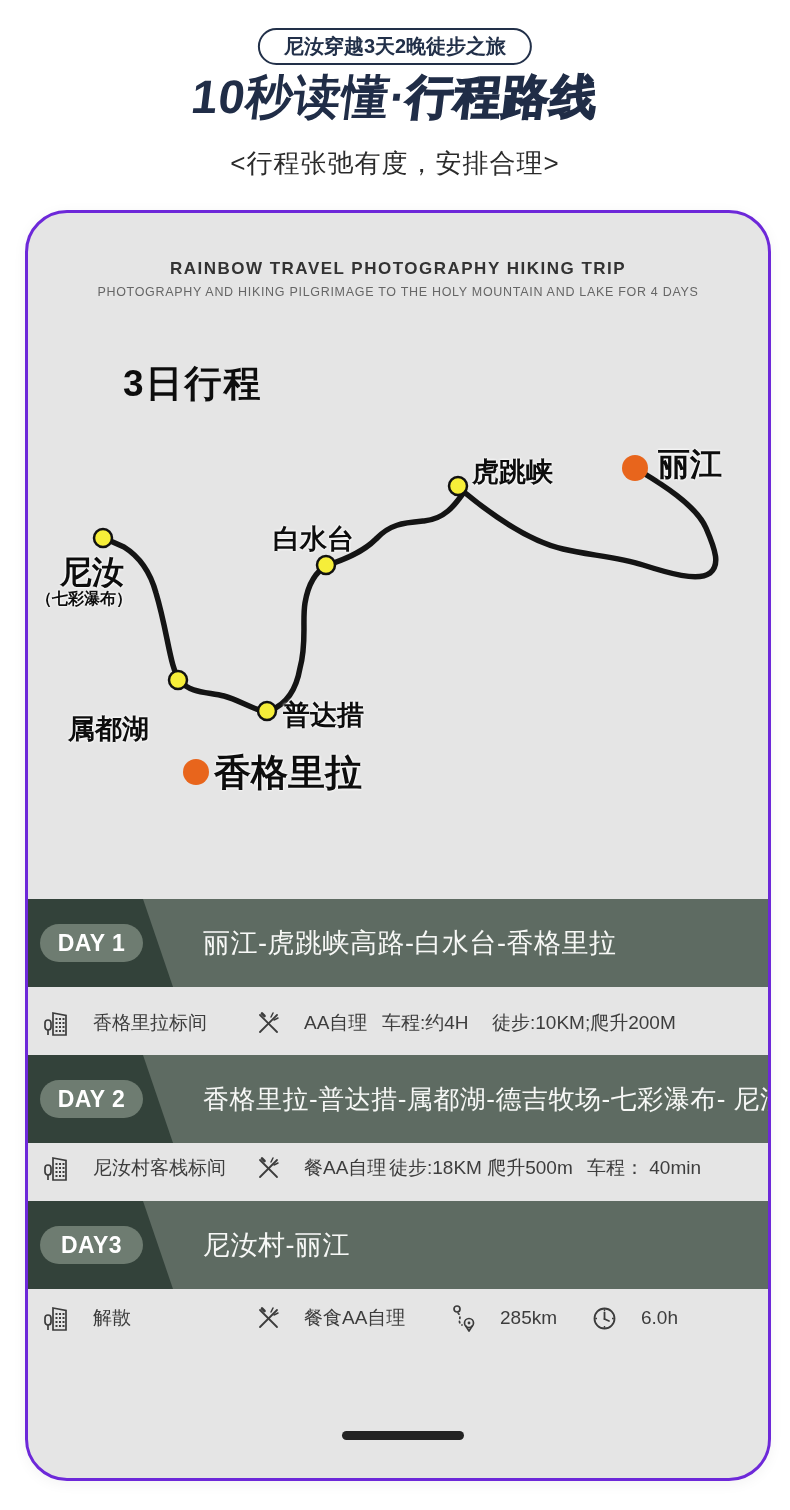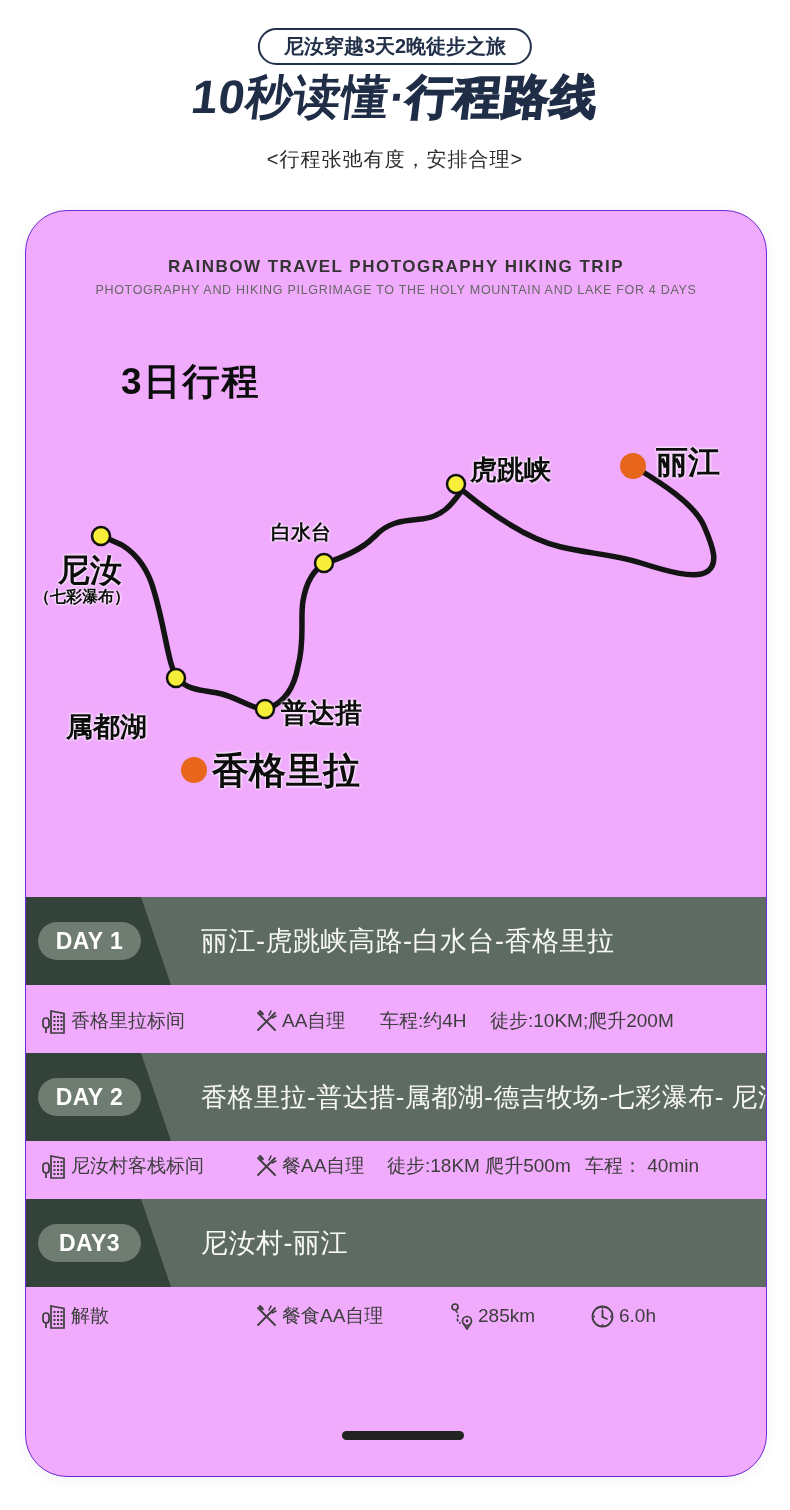--- a/index.html
+++ b/index.html
@@ -8,40 +8,40 @@
 
   
   .top-badge{position:absolute;top:28px;left:50%;transform:translateX(-50%);
     border:2.5px solid #223049;border-radius:999px;padding:3px 24px;
     font-size:20px;font-weight:bold;color:#223049;white-space:nowrap;}
   .main-title{position:absolute;top:66px;width:100%;text-align:center;
     font-size:47px;font-weight:bold;color:#202d47;transform:skewX(-7deg);
     letter-spacing:1px;white-space:nowrap;}
   .main-title .t-right{font-weight:900;-webkit-text-stroke:1.6px #202d47;}
   .sub-title{position:absolute;top:146px;width:100%;text-align:center;
-    font-size:20px;color:#2b2b2b;letter-spacing:1px;}
+    font-size:26px;color:#2b2b2b;letter-spacing:1px;}
 
   
   .card{position:absolute;left:25px;top:210px;width:740px;height:1265px;
-    background:#f0abfc;border:1px solid #6d28d9;border-radius:42px;
+    background:#e5e5e5;border:3px solid #6d28d9;border-radius:42px;
     box-shadow:0 3px 14px rgba(0,0,0,0.05);overflow:hidden;}
   .card-h1{position:absolute;top:46px;width:100%;text-align:center;
     font-size:17px;font-weight:bold;color:#333;letter-spacing:1.5px;}
   .card-h2{position:absolute;top:72px;width:100%;text-align:center;
     font-size:12.5px;color:#666;letter-spacing:0.7px;}
   .map-title{position:absolute;left:95px;top:146px;
     font-size:37px;font-weight:900;color:#0d0d0d;letter-spacing:2px;}
 
   
   .map-svg{position:absolute;left:0;top:0;width:740px;height:640px;}
   .map-label{position:absolute;font-weight:800;color:#0d0d0d;white-space:nowrap;
     text-shadow:0 0 3px #fff,0 0 3px #fff;}
   .lbl-lijiang{left:630px;top:230px;font-size:32px;}
   .lbl-hutiaoxia{left:444px;top:241px;font-size:27px;}
-  .lbl-baishuitai{left:245px;top:308px;font-size:20px;}
+  .lbl-baishuitai{left:245px;top:308px;font-size:27px;}
   .lbl-niru{left:32px;top:338px;font-size:32px;}
   .lbl-niru-sub{left:8px;top:376px;font-size:16px;font-weight:700;}
   .lbl-shudu{left:40px;top:450px;font-size:27px;margin-top:48px;}
   .lbl-pudacuo{left:255px;top:484px;font-size:27px;}
   .lbl-xianggelila{left:186px;top:535px;font-size:37px;font-weight:900;}
 
   
   .band{position:absolute;left:0;width:740px;height:88px;background:#5e6b62;}
   .band-dark{position:absolute;left:0;top:0;width:150px;height:88px;
     background:#33423a;clip-path:polygon(0 0,115px 0,145px 100%,0 100%);}
@@ -51,21 +51,21 @@
     letter-spacing:0.5px;}
   .band-route{position:absolute;left:175px;top:0;height:88px;display:flex;
     align-items:center;font-size:27px;font-weight:500;color:#f7f8f6;
     white-space:nowrap;letter-spacing:0.5px;}
   .b1{top:686px;} .b2{top:842px;} .b3{top:988px;}
 
   
   .detail-row{position:absolute;left:0;width:740px;height:34px;}
   .d1{top:793px;} .d2{top:938px;} .d3{top:1088px;}
   .d-item{position:absolute;top:0;height:34px;display:flex;align-items:center;
-    gap:4px;font-size:19px;color:#3d3d3d;white-space:nowrap;}
+    gap:24px;font-size:19px;color:#3d3d3d;white-space:nowrap;}
   .d-item svg{flex:0 0 auto;}
 
   
   .home-bar{position:absolute;left:342px;top:1431px;width:122px;height:9px;
     border-radius:5px;background:#232323;}
 </style>
 </head>
 <body>
 
 <div class="top-badge">尼汝穿越3天2晚徒步之旅</div>

